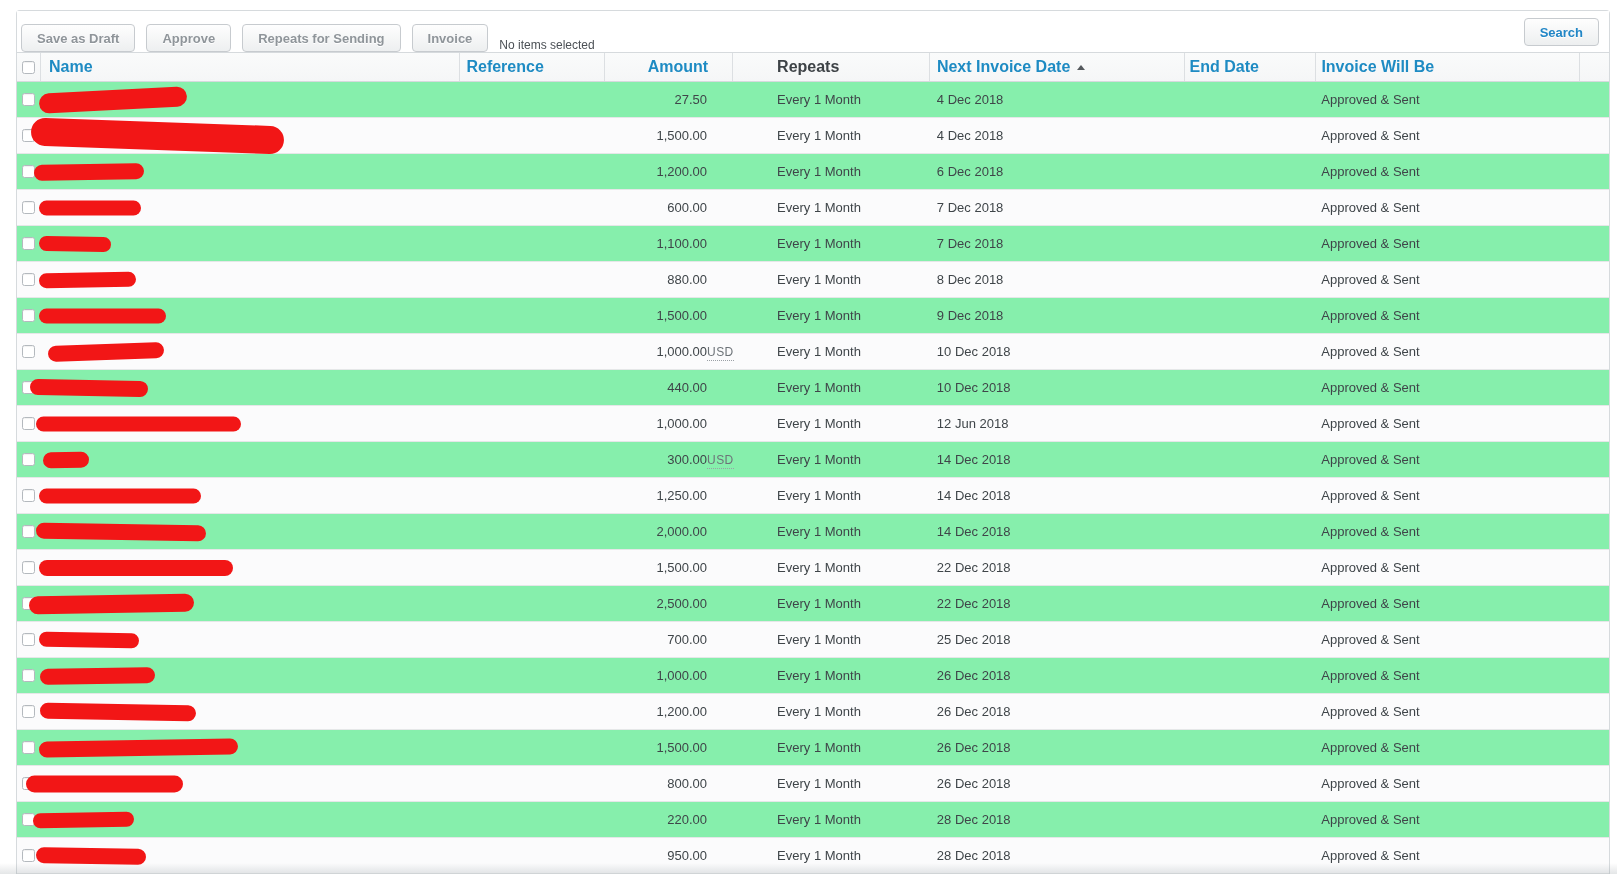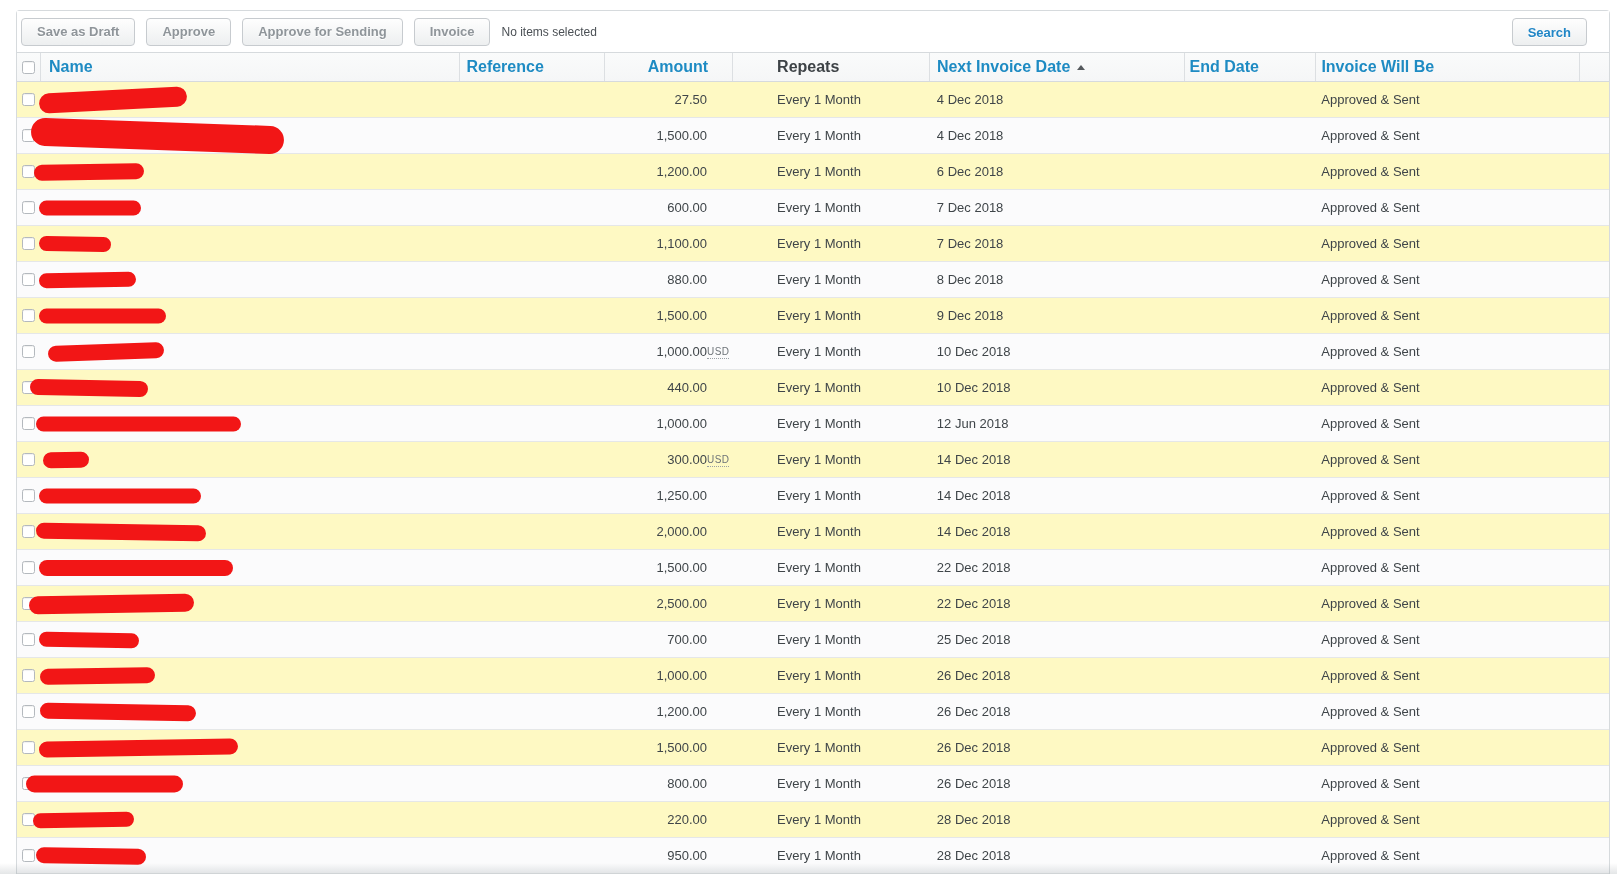--- a/index.html
+++ b/index.html
@@ -2,54 +2,54 @@
 <html><head>
 <meta charset="utf-8">
 <style>
   * { margin:0; padding:0; box-sizing:border-box; }
   html,body { width:1617px; height:874px; overflow:hidden; background:#fff;
     font-family:"Liberation Sans", sans-serif; }
   .panel { position:absolute; left:16px; top:10px; width:1594px; height:864px;
     border:1px solid #d6dadd; border-bottom:none; border-radius:4px 4px 0 0; background:#fff; }
 
   
-  .toolbar { position:relative; height:42px; display:flex; align-items:center;
+  .toolbar { position:relative; height:42px; display:flex; align-items:flex-end;
     padding-left:4px; border-bottom:1px solid #d6dadd; background:#fff; }
   .btn { height:28px; padding:0 15px; margin-right:11px; border:1px solid #c7cbcf;
     border-radius:4px; background:linear-gradient(#fefefe,#edeff0);
     font-size:13px; font-weight:bold; color:#8f959a; cursor:pointer;
     text-shadow:0 1px 0 #fff; font-family:"Liberation Sans", sans-serif; }
   .status-text { font-size:12px; color:#4b5055; margin-left:0; }
-  .btn.search { position:absolute; right:10px; top:7px; color:#2186c6; margin-right:12px; }
+  .btn.search { position:absolute; right:10px; top:7px; color:#2186c6; margin-right:0; }
 
   
   .thead { display:flex; height:29px; background:linear-gradient(#fafbfb,#f5f6f7);
     border-bottom:1px solid #d6dadd; align-items:center; }
   .th { height:100%; display:flex; align-items:center; border-right:1px solid #dcdfe2;
     font-size:16px; font-weight:bold; color:#1e8bc3; white-space:nowrap; }
   .th:last-child { border-right:none; }
   .row { position:relative; display:flex; height:36px; border-bottom:1px solid #e5e7e8;
-    background:#fef9c3; align-items:center; }
+    background:#86efac; align-items:center; }
   .row.alt { background:#fbfbfc; }
   .cell { height:100%; display:flex; align-items:center; font-size:13px; color:#3f4549;
     white-space:nowrap; }
 
   
   .c-check { width:24px; justify-content:flex-start; padding-left:5px; }
   .c-name  { width:420px; padding-left:8px; }
   .c-ref   { width:145px; padding-left:6px; }
   .c-amt   { width:128px; }
   .c-rep   { width:197px; padding-left:44px; }
   .c-next  { width:255px; padding-left:7px; }
   .c-end   { width:132px; padding-left:5px; }
   .c-will  { width:264px; padding-left:5px; }
   .c-last  { width:29px; }
 
   .c-amt .amt-val { flex:1; text-align:right; }
-  .c-amt .amt-cur { width:26px; text-align:left; font-size:10px; color:#6d7378;
+  .c-amt .amt-cur { width:26px; text-align:center; font-size:12px; color:#6d7378;
     letter-spacing:.4px; }
   .c-amt .amt-cur span { border-bottom:1px dotted #9aa0a5; padding-bottom:1px; }
 
   .th.c-rep { color:#3e4347; }
   .sort-arrow { width:0; height:0; border-left:4px solid transparent;
     border-right:4px solid transparent; border-bottom:5px solid #55595d;
     display:inline-block; margin-left:7px; }
 
   .checkbox { width:13px; height:13px; border:1px solid #b4b9be; border-radius:2.5px;
     background:#fff; box-shadow:inset 0 1px 1px rgba(0,0,0,.06); cursor:pointer; }
@@ -62,21 +62,21 @@
     pointer-events:none; }
 </style>
 </head>
 <body>
 
 <div class="panel">
 
   <div class="toolbar">
     <button class="btn">Save as Draft</button>
     <button class="btn">Approve</button>
-    <button class="btn">Approve for Sending</button>
+    <button class="btn">Repeats for Sending</button>
     <button class="btn">Invoice</button>
     <span class="status-text">No items selected</span>
     <button class="btn search">Search</button>
   </div>
 
   <div class="thead">
     <div class="th c-check">
       <span class="checkbox"></span>
     </div>
     <div class="th c-name">Name</div>

